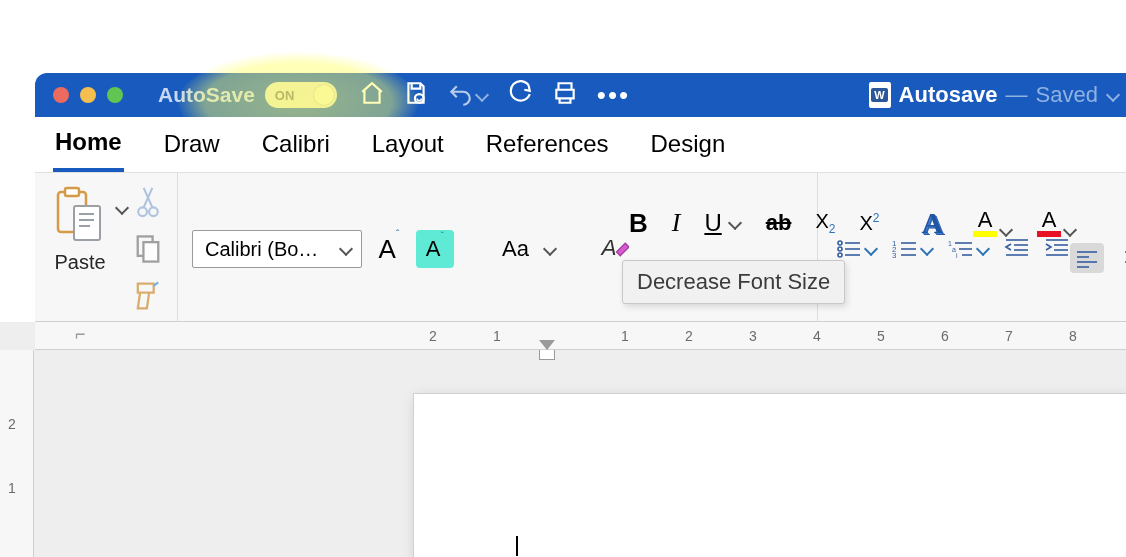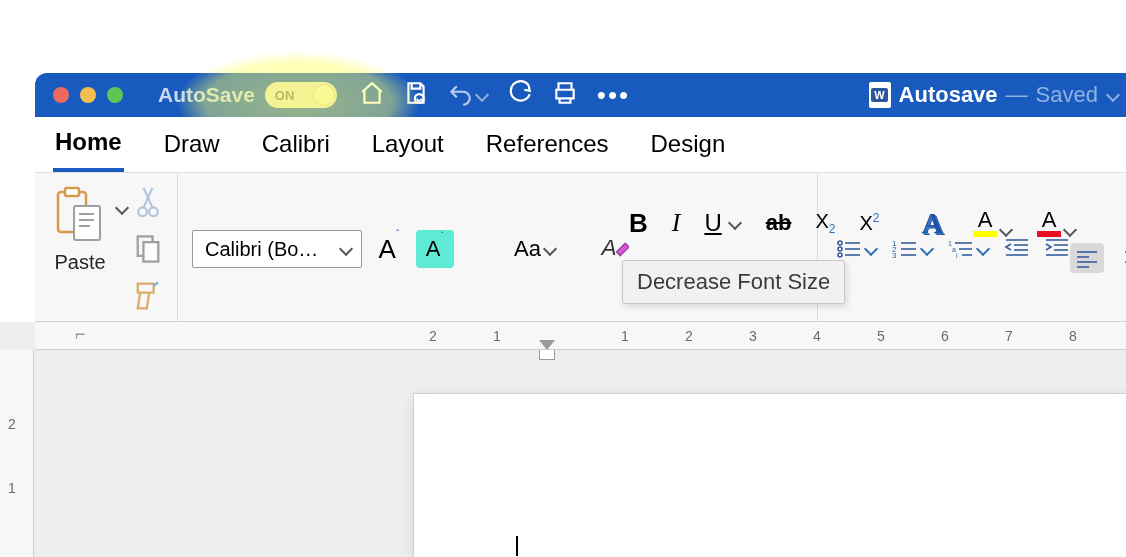--- a/index.html
+++ b/index.html
@@ -56,21 +56,21 @@
   .clip-side { display:flex; flex-direction:column; gap:10px; align-items:center; padding-top:2px;}
   .clip-side svg { opacity:.8; }
 
   
   .font-row1 { display:flex; align-items:center; gap:8px; }
   .combo { height:38px; border:1.5px solid #9a9a9a; background:#fff; display:flex; align-items:center; justify-content:space-between; padding:0 8px 0 12px; font-size:20px; border-radius:2px;}
   .font-name { width:170px; }
   .font-size { width:84px; margin-left:-2px;}
   .incdec { width:38px; height:38px; display:flex; align-items:center; justify-content:center; border-radius:4px; position:relative;}
   .incdec.hover { background:#5eead4; }
-  .aa-wrap { display:flex; align-items:center; gap:2px; margin-left:52px; font-size:22px;}
+  .aa-wrap { display:flex; align-items:center; gap:14px; margin-left:40px; font-size:22px;}
   .clearfmt { margin-left:34px; }
 
   .font-row2 { display:flex; align-items:center; gap:24px; margin-top:20px; font-size:24px; height:40px;}
   .bold { font-weight:800; font-size:26px; }
   .italic { font-style:italic; font-family:Georgia,serif; font-size:26px; }
   .ul { text-decoration: underline; font-size:24px; }
   .strike { text-decoration: line-through; }
   .subsup { font-size:20px; position:relative; }
   .subsup sub, .subsup sup { font-size:12px; color:#2E74B5; }
   .styles-A { font-family: Georgia, serif; font-size:30px; color:#2155a3; text-shadow: 1px 1px 0 #3a7bd5, 2px 2px 0 #2a5aa0; font-weight:700;}

